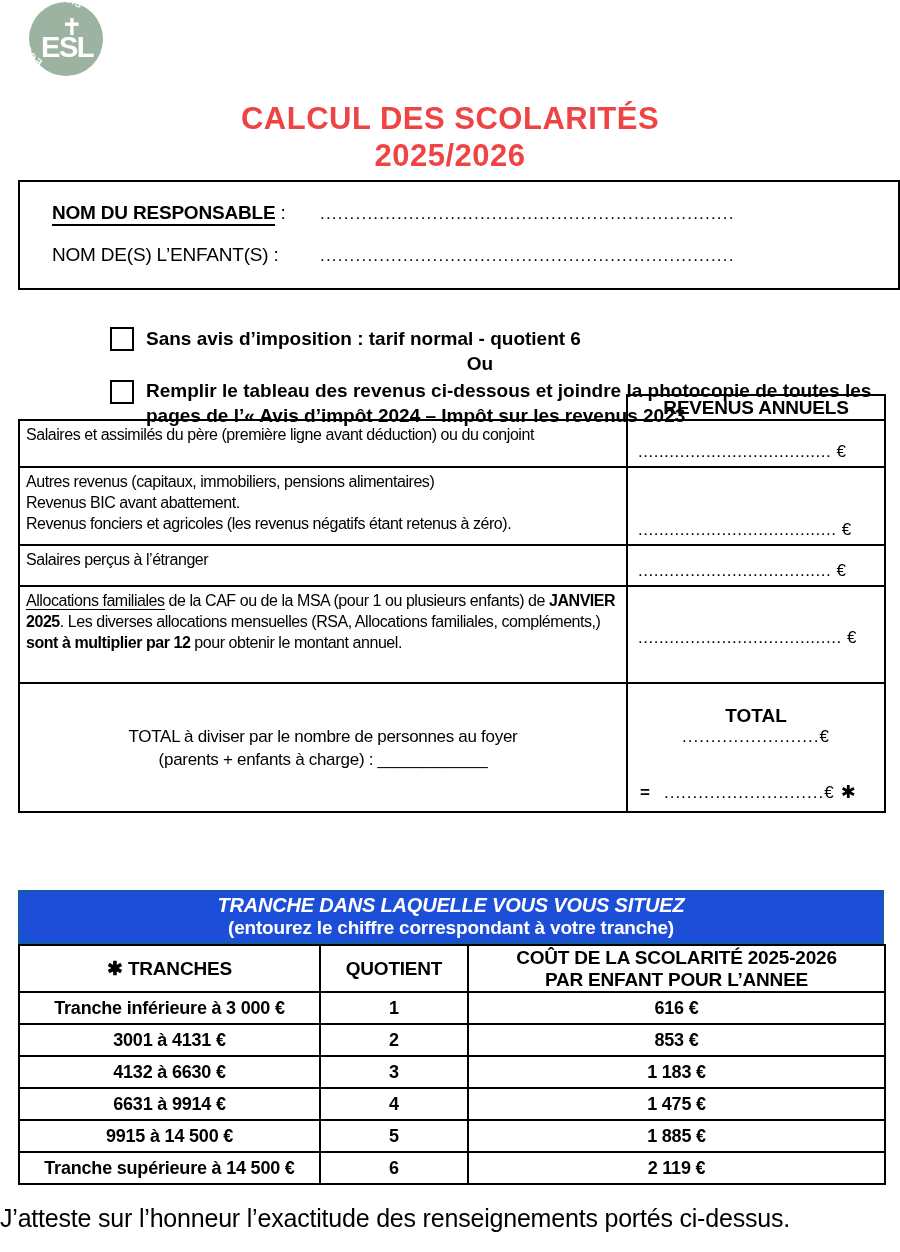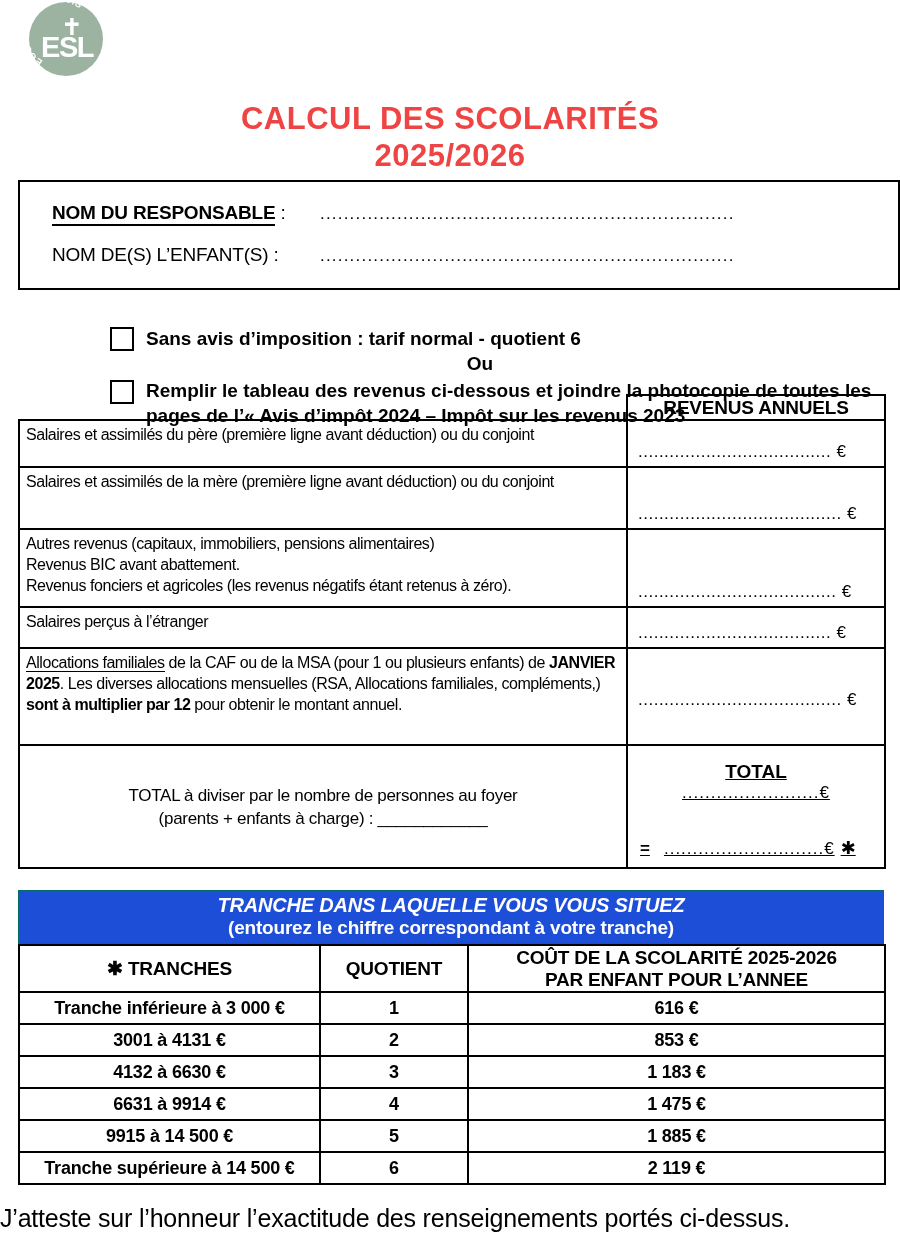--- a/index.html
+++ b/index.html
@@ -47,21 +47,21 @@
   .rev-table td { border:2px solid #000; vertical-align:top; }
   .rev-table td.nob { border:none; }
   .rev-table col.c1 { width:608px; }
   .rev-table col.c2 { width:258px; }
   .rev-head { font-weight:bold; font-size:19px; text-align:center; vertical-align:middle !important; letter-spacing:-0.2px; }
   .rev-label { font-size:16px; letter-spacing:-0.45px; line-height:21px; padding:3px 8px 3px 6px; white-space:pre-line; }
   .rev-val { vertical-align:bottom !important; font-size:17px; letter-spacing:0.5px; padding:0 8px 4px 10px; white-space:nowrap; overflow:hidden; }
   .u { text-decoration:none; border-bottom:2px solid #000; }
   .rev-label span.un { border-bottom:1.5px solid #000; }
   .total-left { text-align:center; vertical-align:middle !important; font-size:17px; letter-spacing:-0.3px; line-height:23px; }
-  .total-right { vertical-align:top !important; padding:15px 10px 8px 10px;text-decoration:underline; }
+  .total-right { vertical-align:top !important; padding:21px 10px 8px 10px; }
   .total-right .t-title { text-align:center; font-weight:bold; font-size:19px; }
   .total-right .t-dots1 { text-align:center; font-size:17px; letter-spacing:1px; }
   .total-right .t-eq { display:flex; align-items:baseline; margin-top:34px; font-size:17px; }
   .total-right .t-eq .eq { font-weight:bold; margin:0 14px 0 2px; }
   .total-right .t-eq .d2 { letter-spacing:1px; }
   .total-right .t-eq .star { margin-left:6px; font-size:18px; }
 
   
   .tranche-wrap { position:absolute; left:18px; top:890px; width:866px; }
   .banner {
@@ -136,24 +136,20 @@
         <col class="c2">
       </colgroup>
     <tbody>
         <tr style="height:25px;">
       <td class="nob"></td>
       <td class="rev-head">REVENUS ANNUELS</td>
     </tr>
     <tr style="height:47px;">
       <td class="rev-label">Salaires et assimilés du père (première ligne avant déduction) ou du conjoint</td>
       <td class="rev-val">..................................... €</td>
-    </tr>
-    <tr style="height:62px;">
-      <td class="rev-label">Salaires et assimilés de la mère (première ligne avant déduction) ou du conjoint</td>
-      <td class="rev-val">....................................... €</td>
     </tr>
     <tr style="height:78px;">
       <td class="rev-label">Autres revenus (capitaux, immobiliers, pensions alimentaires)
 Revenus BIC avant abattement.
 Revenus fonciers et agricoles (les revenus négatifs étant retenus à zéro).</td>
       <td class="rev-val">...................................... €</td>
     </tr>
     <tr style="height:41px;">
       <td class="rev-label" style="">Salaires perçus à l’étranger</td>
       <td class="rev-val">..................................... €</td>

